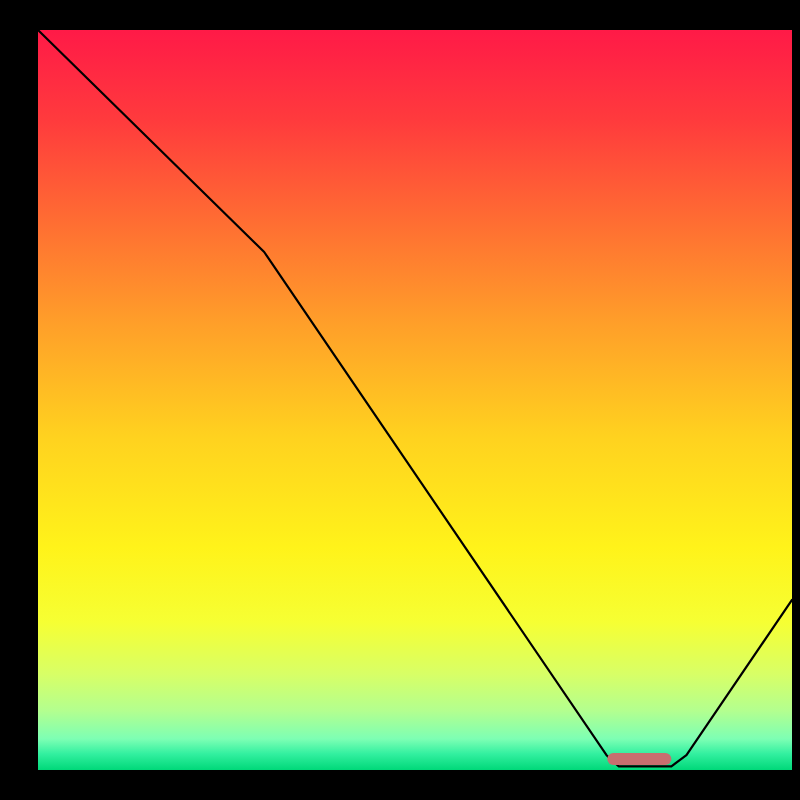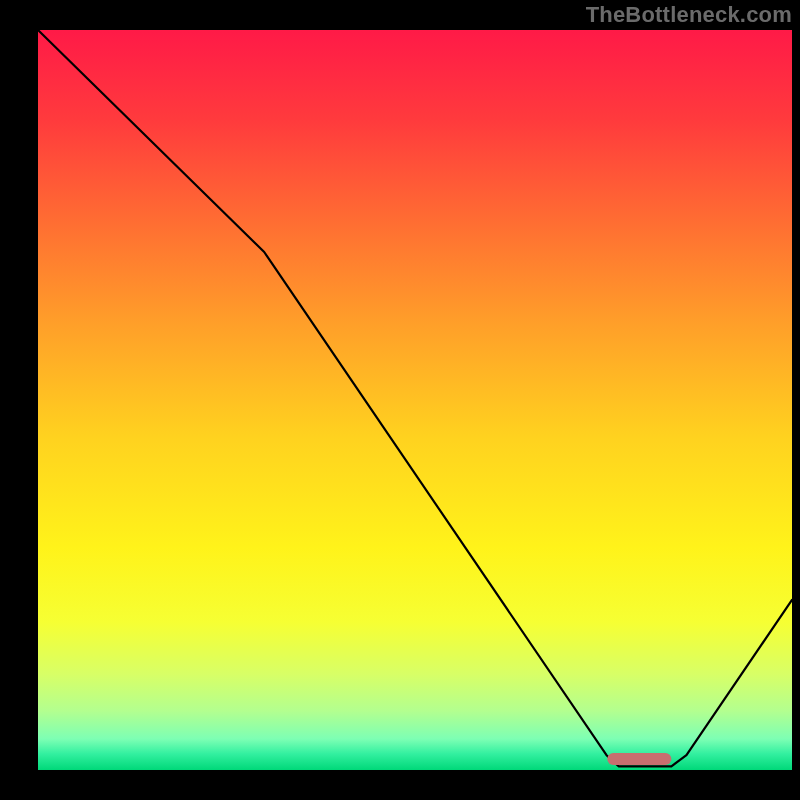--- a/index.html
+++ b/index.html
@@ -31,21 +31,20 @@
     top: 0;
     left: 0;
     width: 800px;
     height: 800px;
   }
 </style>
 </head>
 <body>
 <div class="frame">
 
-<div class="watermark">TheBottleneck.com</div>
 
 <svg viewBox="0 0 800 800" preserveAspectRatio="none">
   <defs>
     <linearGradient id="bgGrad" x1="0" y1="0" x2="0" y2="1">
 
     <stop offset="0.00%" stop-color="#ff1a47"></stop>
           <stop offset="12.00%" stop-color="#ff3a3d"></stop>
           <stop offset="25.00%" stop-color="#ff6a33"></stop>
           <stop offset="40.00%" stop-color="#ffa029"></stop>
           <stop offset="55.00%" stop-color="#ffd21f"></stop>

